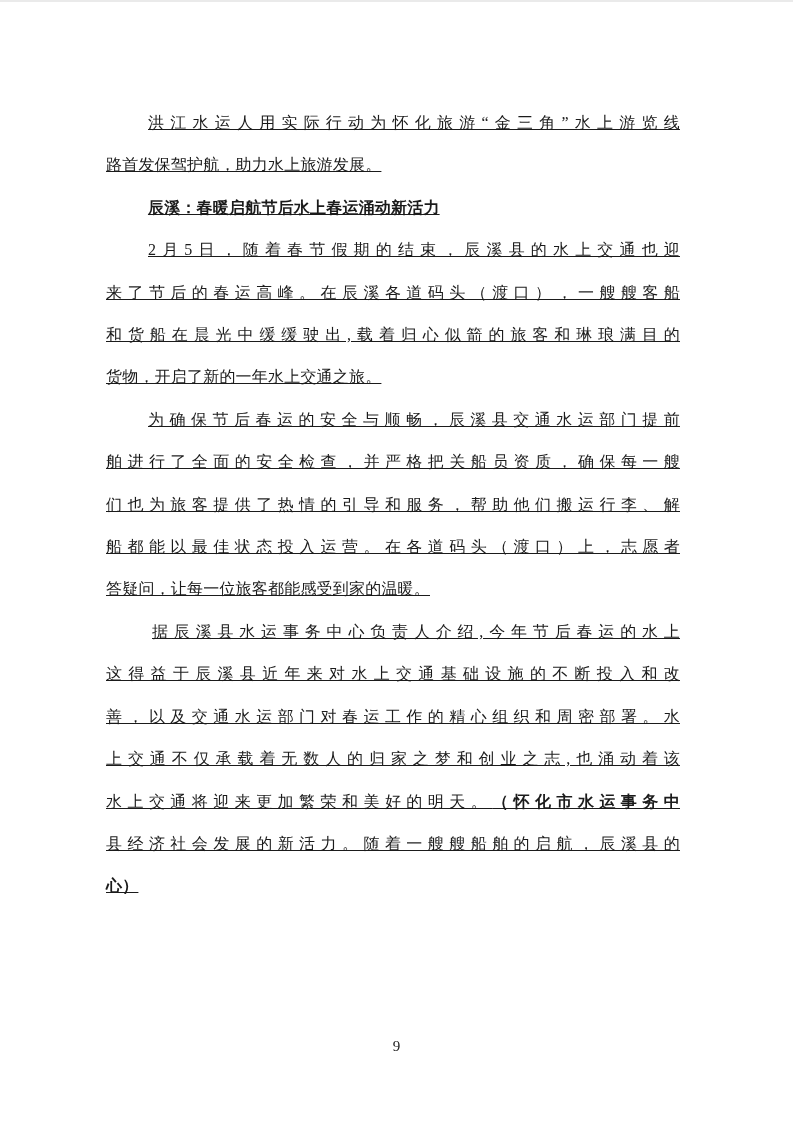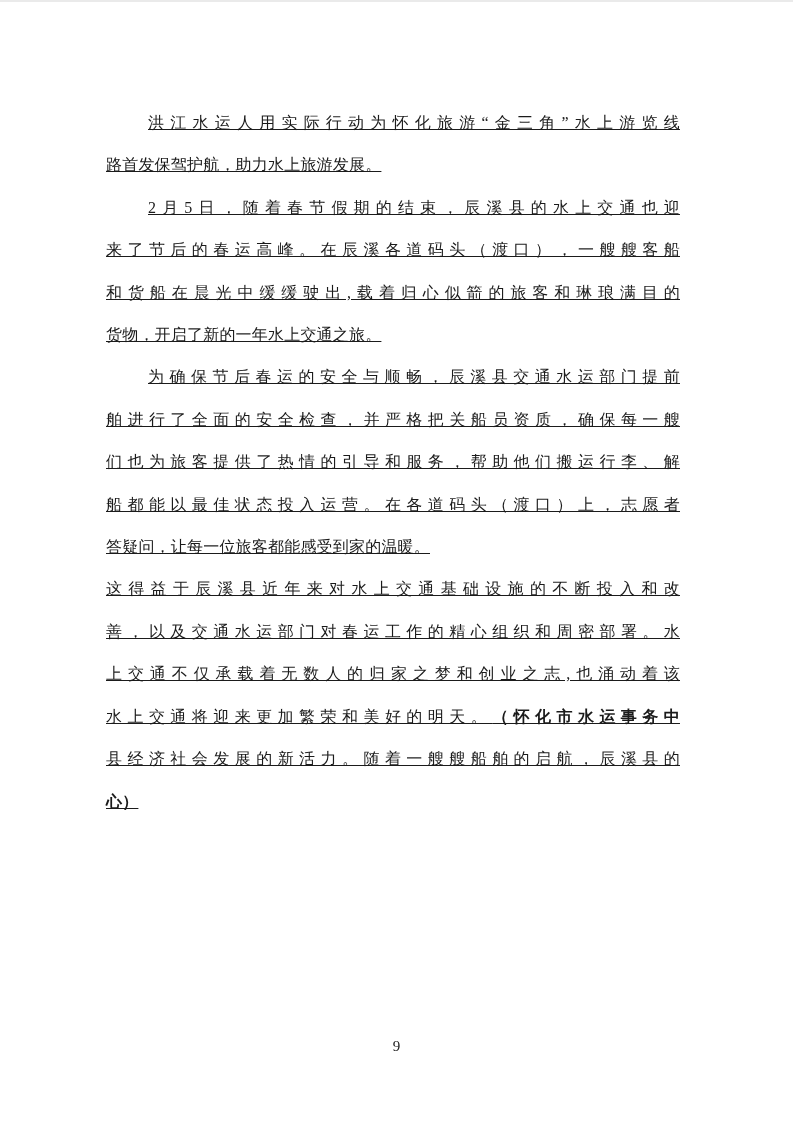--- a/index.html
+++ b/index.html
@@ -68,34 +68,38 @@
 <body>
 
 <div class="page">
   <div class="page-top-edge"></div>
 
   <div class="content">
     <div class="para">
         <div class="line first"><span>洪江水运人用实际行动为怀化旅游“金三角”水上游览线</span></div>
         <div class="line last"><span>路首发保驾护航，助力水上旅游发展。</span></div>
       </div>
+    <div class="para heading">
+        <div class="line first last"><span class="bold">辰溪：春暖启航节后水上春运涌动新活力</span></div>
+      </div>
     <div class="para">
         <div class="line first"><span>2月5日，随着春节假期的结束，辰溪县的水上交通也迎</span></div>
         <div class="line"><span>来了节后的春运高峰。在辰溪各道码头（渡口），一艘艘客船</span></div>
         <div class="line"><span>和货船在晨光中缓缓驶出,载着归心似箭的旅客和琳琅满目的</span></div>
         <div class="line last"><span>货物，开启了新的一年水上交通之旅。</span></div>
       </div>
     <div class="para">
         <div class="line first"><span>为确保节后春运的安全与顺畅，辰溪县交通水运部门提前</span></div>
         <div class="line"><span>舶进行了全面的安全检查，并严格把关船员资质，确保每一艘</span></div>
         <div class="line"><span>们也为旅客提供了热情的引导和服务，帮助他们搬运行李、解</span></div>
         <div class="line"><span>船都能以最佳状态投入运营。在各道码头（渡口）上，志愿者</span></div>
         <div class="line last"><span>答疑问，让每一位旅客都能感受到家的温暖。</span></div>
       </div>
     <div class="para indent-wide">
+        <div class="line first"><span>据辰溪县水运事务中心负责人介绍,今年节后春运的水上</span></div>
         <div class="line"><span>这得益于辰溪县近年来对水上交通基础设施的不断投入和改</span></div>
         <div class="line"><span>善，以及交通水运部门对春运工作的精心组织和周密部署。水</span></div>
         <div class="line"><span>上交通不仅承载着无数人的归家之梦和创业之志,也涌动着该</span></div>
         <div class="line"><span>水上交通将迎来更加繁荣和美好的明天。</span><span class="bold">（怀化市水运事务中</span></div>
         <div class="line"><span>县经济社会发展的新活力。随着一艘艘船舶的启航，辰溪县的</span></div>
         <div class="line last"><span class="bold">心）</span></div>
       </div>
   </div>
 
   <div class="footer">9</div>

